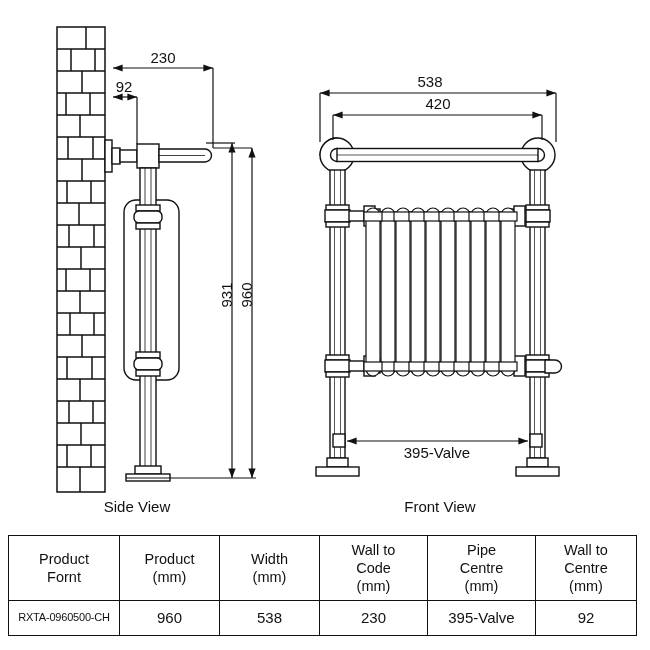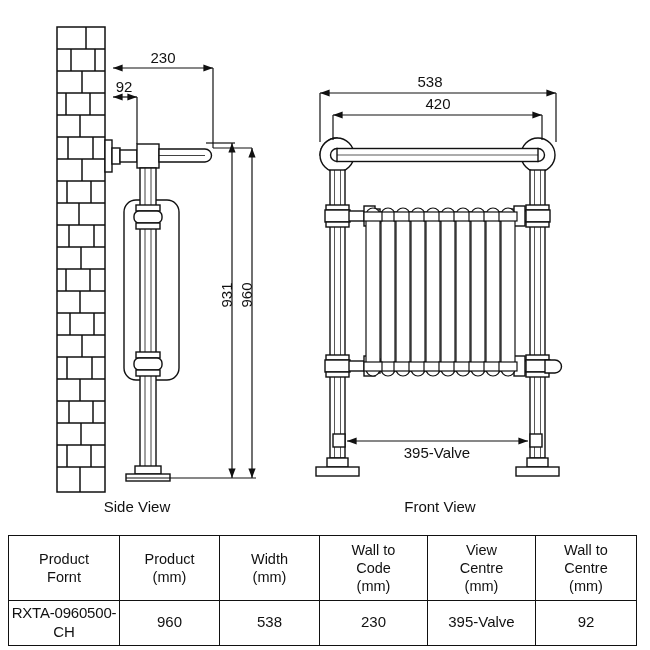--- a/index.html
+++ b/index.html
@@ -25,21 +25,21 @@
     border:1.6px solid #111;
     text-align:center;
     vertical-align:middle;
     font-size:14.5px;
     line-height:1.25;
     color:#111;
     padding:3px 1px;
   }
   #spec-table tr.head td{height:58px;}
   #spec-table tr.body td{height:28px;font-size:15px;}
-  #spec-table tr.body td.code{font-size:15px;letter-spacing:-0.2px;}
+  #spec-table tr.body td.code{font-size:11px;letter-spacing:-0.2px;}
   .col-code{width:108px;}
   .col-h{width:97px;}
   .col-w{width:97px;}
   .col-wf{width:105px;}
   .col-pc{width:105px;}
   .col-wc{width:98px;}
 </style>
 </head>
 <body>
 
@@ -322,21 +322,21 @@
       <td class="col-w">
         <span>Width</span><br>
         <span>(mm)</span>
       </td>
       <td class="col-wf">
         <span>Wall to</span><br>
         <span>Code</span><br>
         <span>(mm)</span>
       </td>
       <td class="col-pc">
-        <span>View</span><br>
+        <span>Pipe</span><br>
         <span>Centre</span><br>
         <span>(mm)</span>
       </td>
       <td class="col-wc">
         <span>Wall to</span><br>
         <span>Centre</span><br>
         <span>(mm)</span>
       </td>
     </tr>
     <tr class="body">

